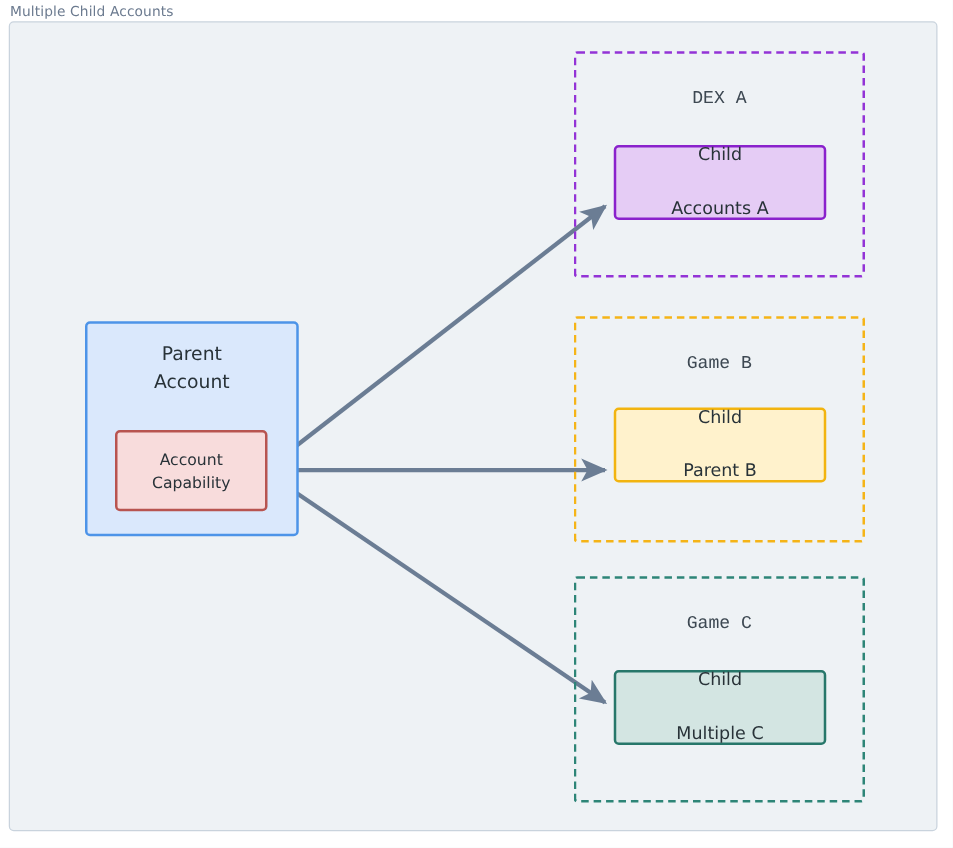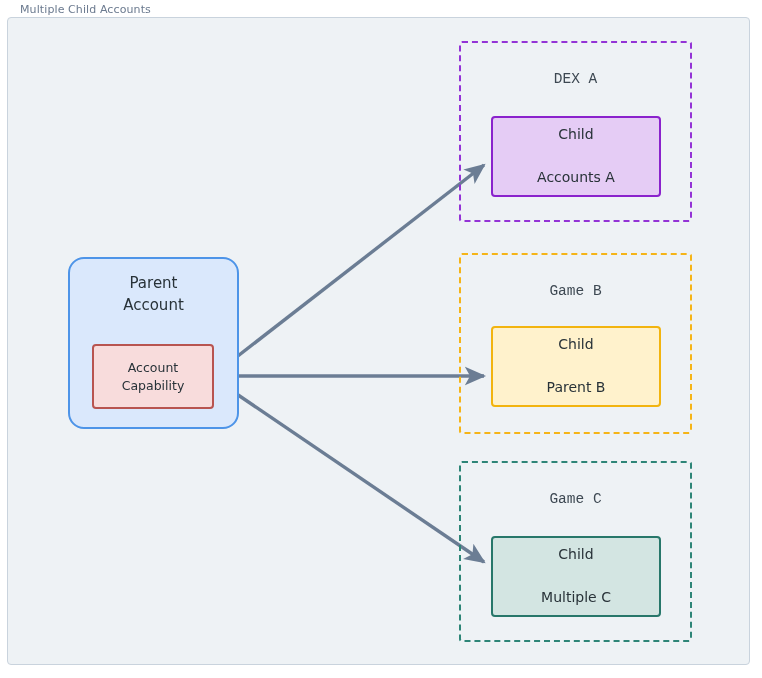--- a/index.html
+++ b/index.html
@@ -18,21 +18,21 @@
   #canvas {
     position: absolute;
     left: 0; top: 0;
     width: 762px;
     height: 678px;
   }
 
   
   .frame-title {
     position: absolute;
-    left: 20px;
+    left: 8px;
     top: 3px;
     font-size: 11px;
     color: #6b7a8f;
     letter-spacing: 0.1px;
     white-space: nowrap;
   }
 
   
   .frame {
     position: absolute;
@@ -60,21 +60,21 @@
   }
 
   
   .parent-box {
     left: 68px;
     top: 257px;
     width: 171px;
     height: 172px;
     background: #dae8fc;
     border: 2px solid #4d94e8;
-    border-radius: 16px;
+    border-radius: 4px;
     align-items: center;
     justify-content: flex-start;
     padding-top: 14px;
   }
   .parent-label {
     font-size: 15px;
     line-height: 1.45;
   }
 
   
@@ -109,21 +109,21 @@
     font-family: Liberation Mono, monospace;
   }
 
   .group-dex   { left: 459px; top: 41px;  width: 233px; height: 181px; border-color: #9333d6; }
   .group-defi  { left: 459px; top: 253px; width: 233px; height: 181px; border-color: #f5b417; }
   .group-game  { left: 459px; top: 461px; width: 233px; height: 181px; border-color: #2d8577; }
 
   
   .child-box {
     width: 170px;
-    height: 81px;
+    height: 60px;
     border-width: 2px;
     border-style: solid;
     border-radius: 4px;
     font-size: 14px;
     line-height: 1.42;
     gap: 23px;
   }
   .child-a { left: 491px; top: 116px; background: #e5ccf5; border-color: #8a22cc; }
   .child-b { left: 491px; top: 326px; background: #fff2cc; border-color: #f2b40f; }
   .child-c { left: 491px; top: 536px; background: #d3e5e2; border-color: #27776a; }

